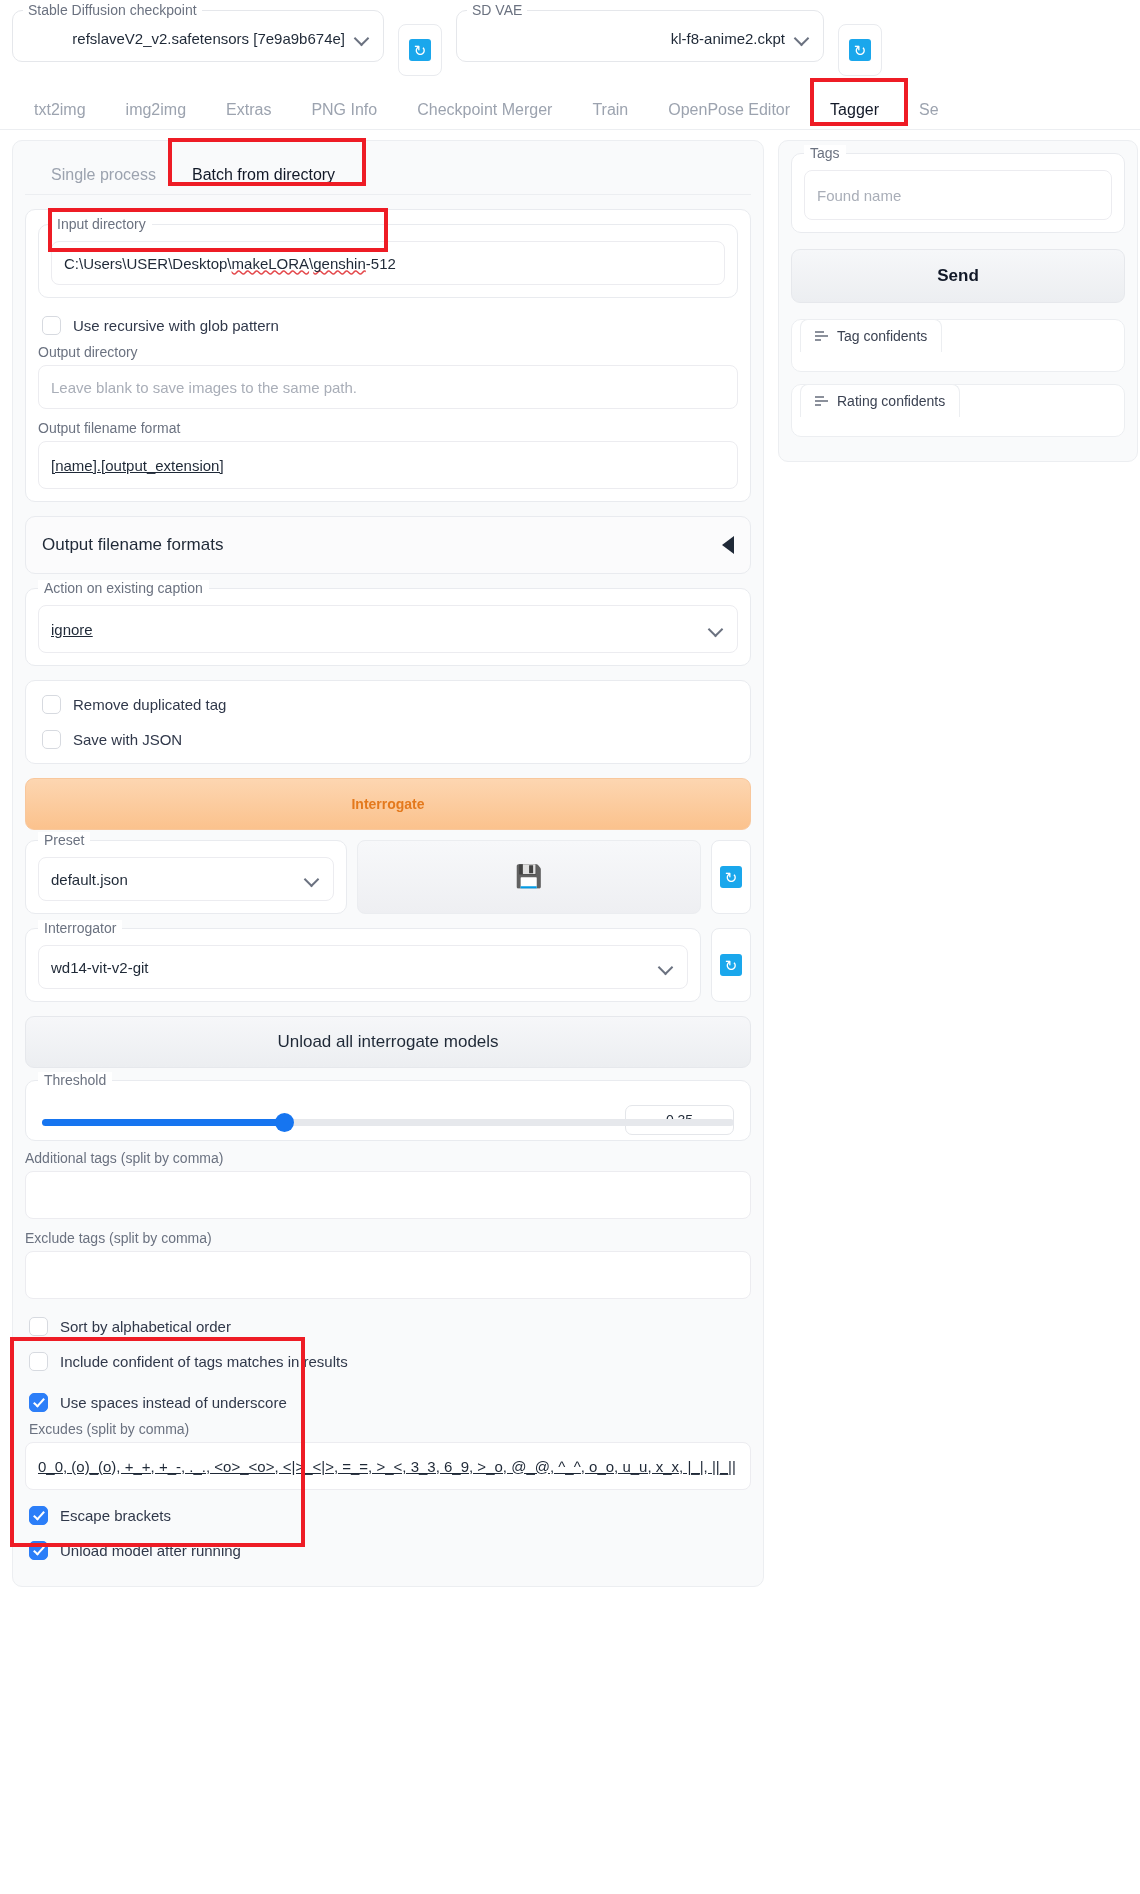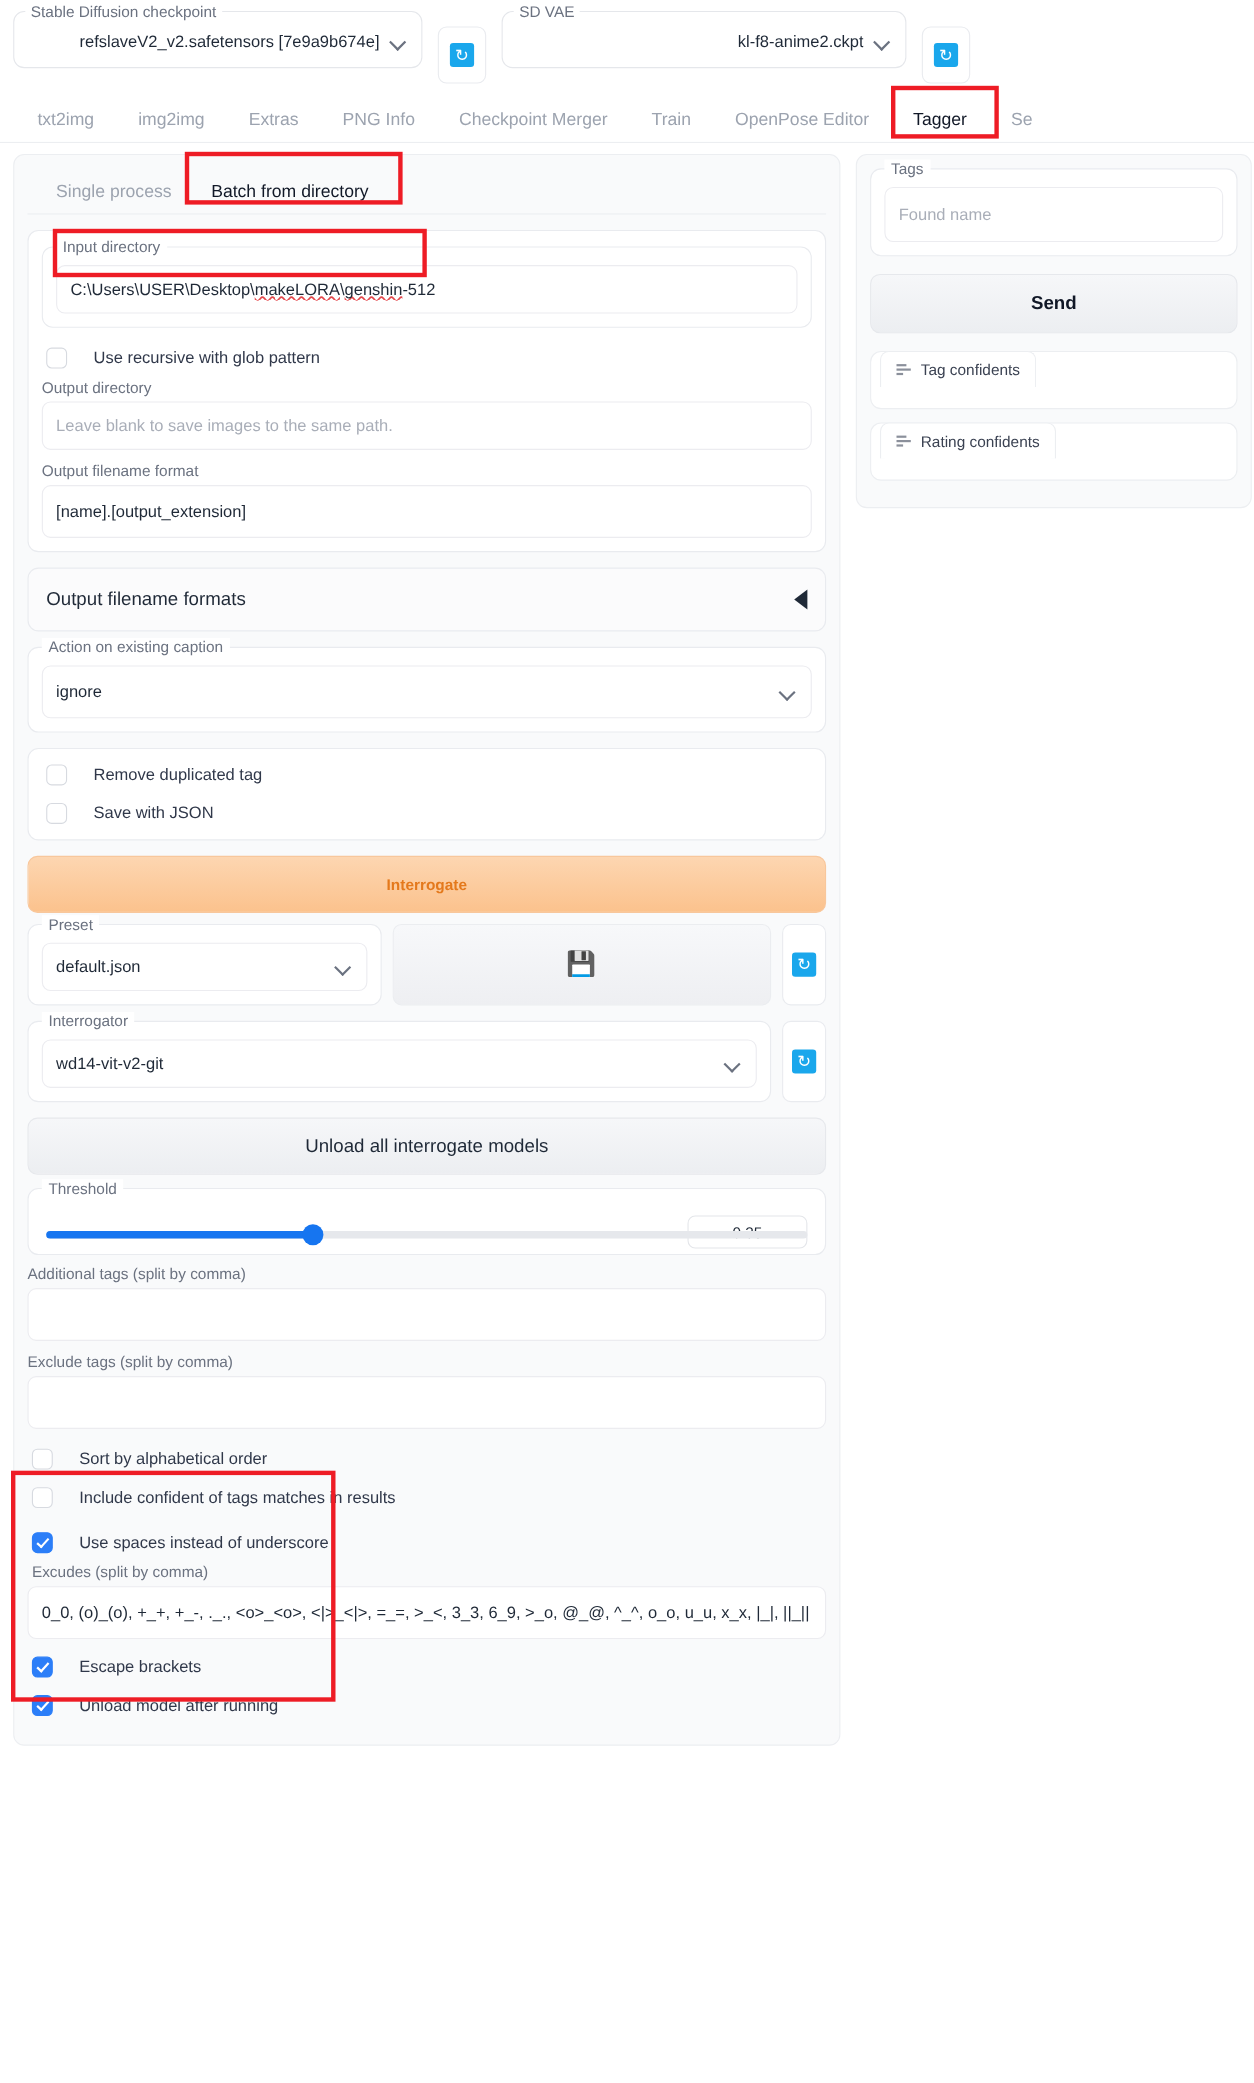--- a/index.html
+++ b/index.html
@@ -152,26 +152,26 @@
     border: 1px solid #ececf0;
     border-radius: 8px;
     background: #fff;
     display: flex; align-items: center;
     padding: 0 12px;
     font-size: 15px;
     color: #1f2937;
     white-space: nowrap; overflow: hidden;
   }
   .txtinput.ph { color: #a9aeb8; }
-  .txtinput.tall { height: 48px; }
+  .txtinput.tall { height: 48px; text-decoration: underline; }
 
   .spell { text-decoration: underline wavy #e4484c; text-decoration-skip-ink: none; }
 
   
-  .cbrow { display: flex; align-items: center; gap: 24px; padding: 8px 4px; }
+  .cbrow { display: flex; align-items: center; gap: 12px; padding: 8px 4px; }
   .cb {
     width: 19px; height: 19px; flex: none;
     border: 1.5px solid #d7dae0;
     border-radius: 5px;
     background: #fff;
   }
   .cb.checked {
     background: #2c7ef8;
     border-color: #2c7ef8;
     position: relative;

